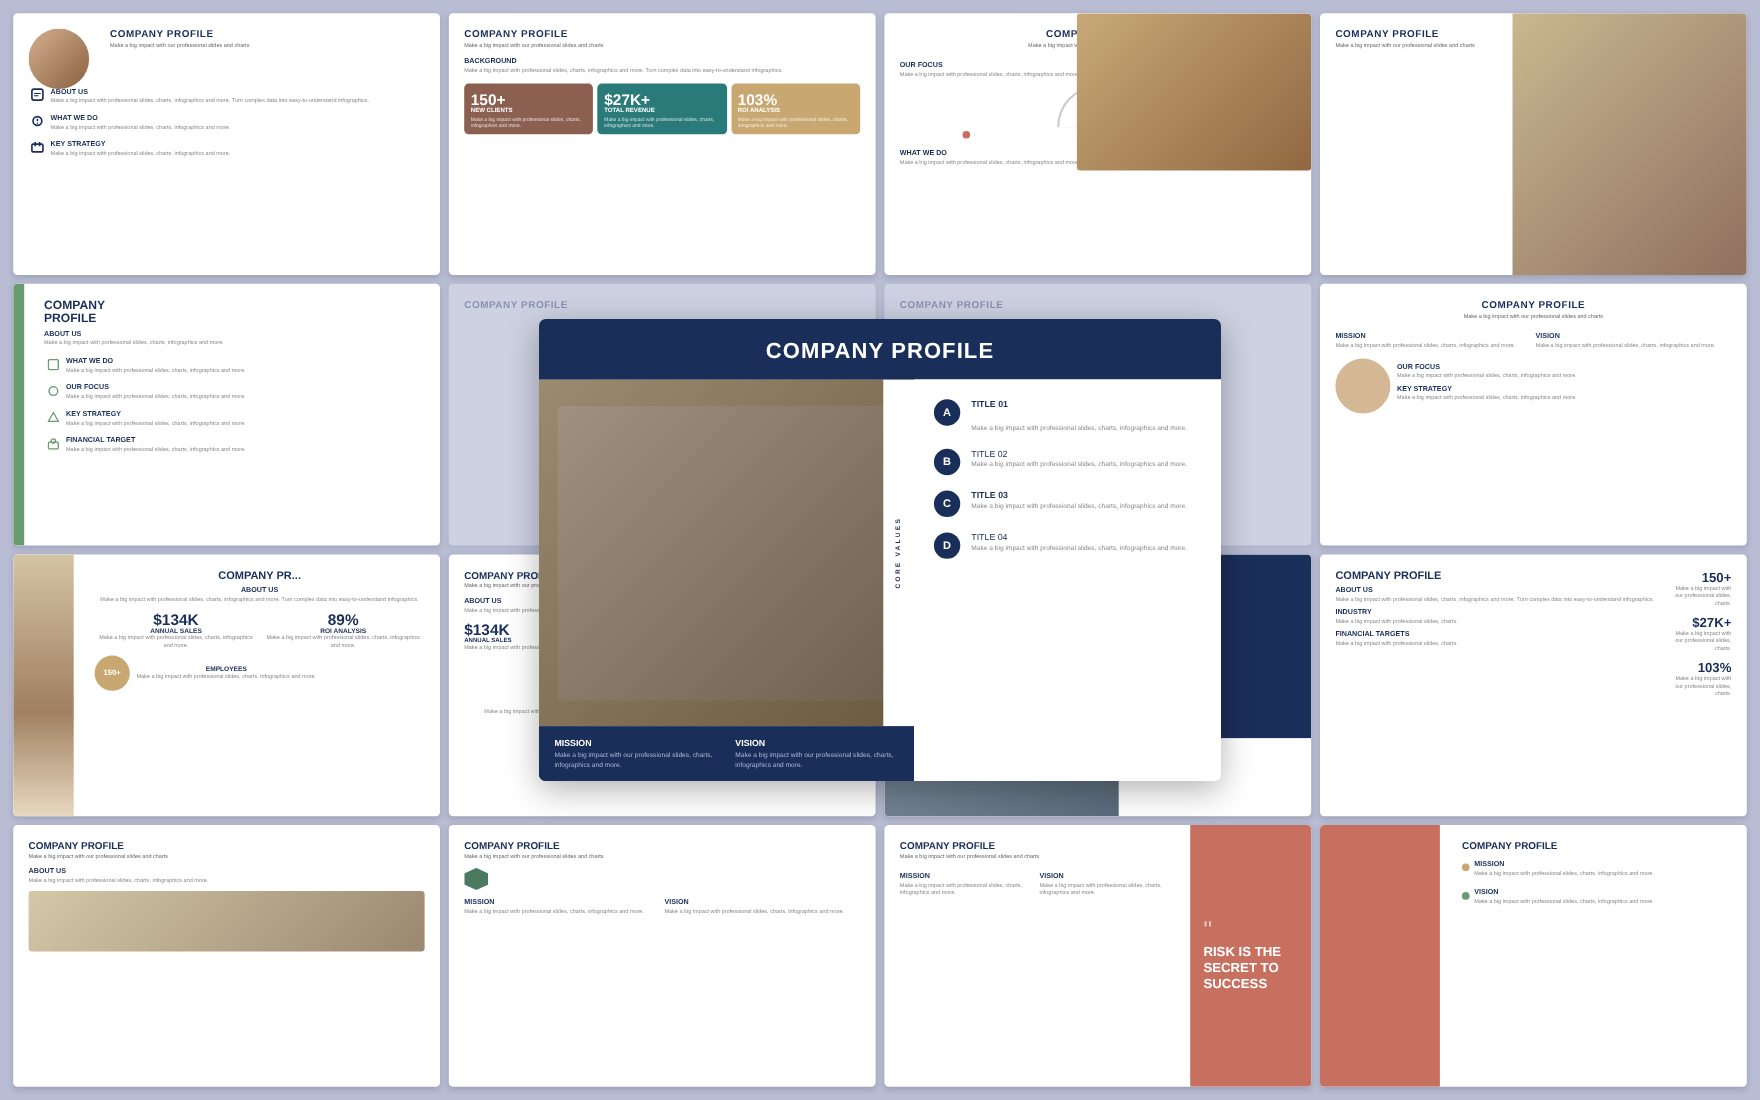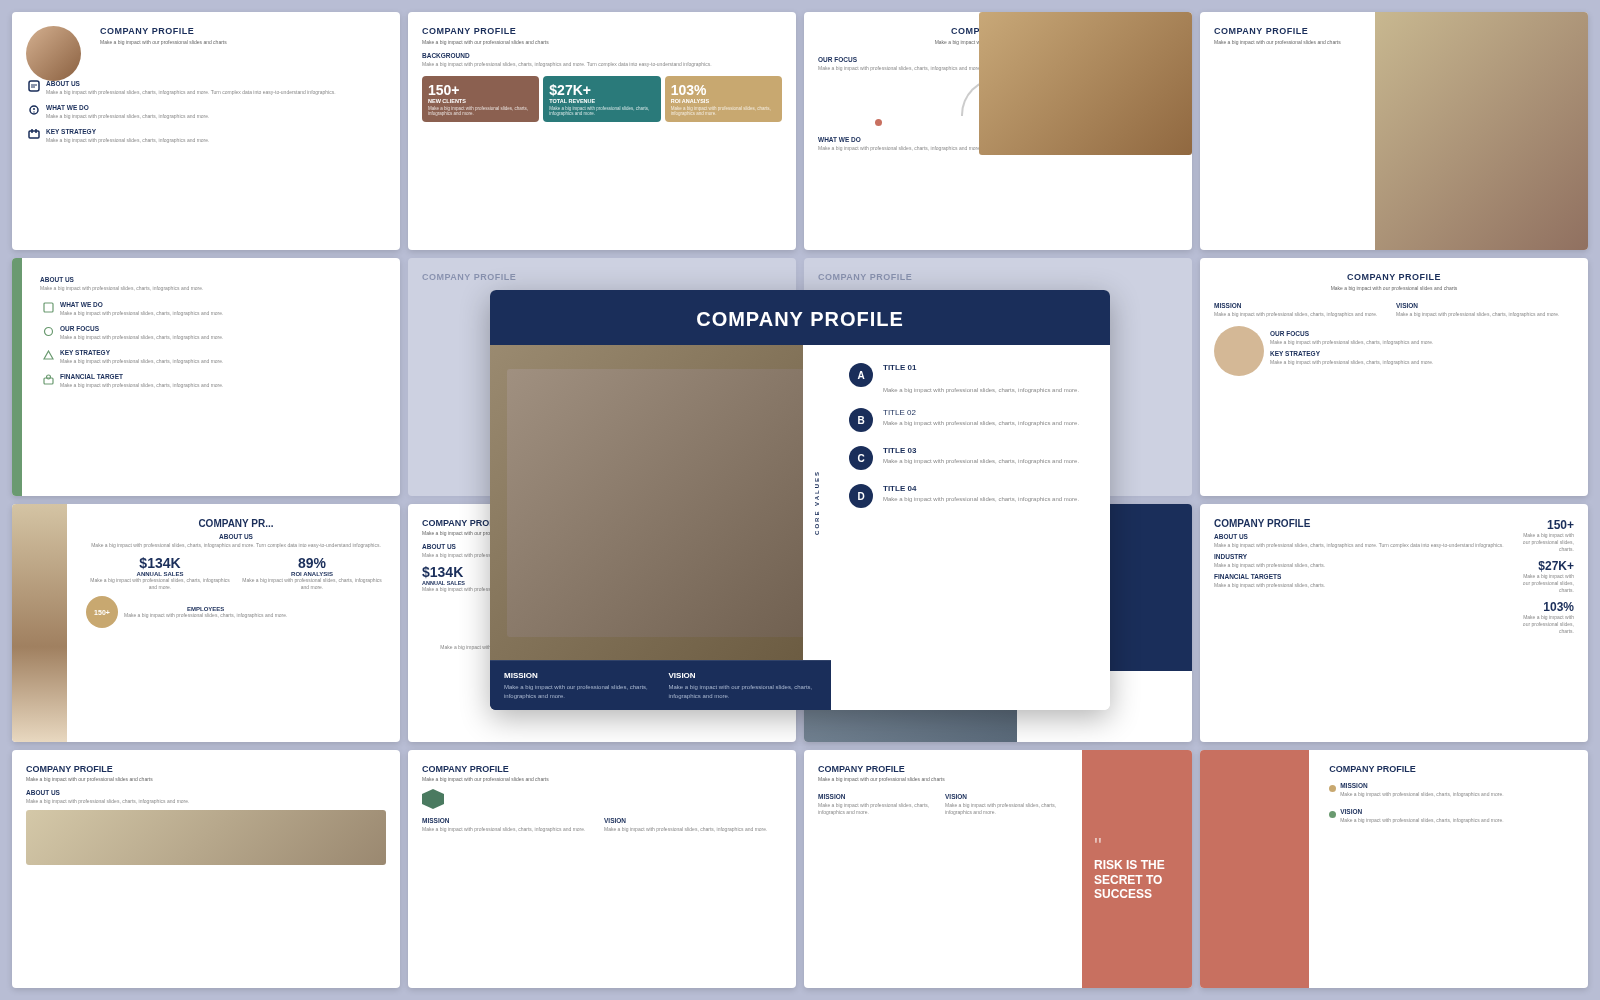--- a/index.html
+++ b/index.html
@@ -228,20 +228,21 @@
     <div style="position:absolute;right:0;top:0;width:55%;height:100%;background:linear-gradient(135deg,#c8b890,#907060);z-index:0;"></div>
     <div style="position:relative;z-index:1;">
       <div class="slide-title">COMPANY PROFILE</div>
       <div class="slide-subtitle" style="font-size:5px;">Make a big impact with our professional slides and charts</div>
     </div>
   </div>
 
   <div class="slide" style="position:relative;overflow:hidden;">
     <div style="position:absolute;left:0;top:0;width:10px;height:100%;background:#6a9a70;"></div>
     <div style="margin-left:14px;">
+      <div style="font-size:11px;font-weight:900;color:#1a2e5a;text-transform:uppercase;line-height:1.1;margin-bottom:4px;">COMPANY<br>PROFILE</div>
       <div class="section-label">ABOUT US</div>
       <div class="section-text">Make a big impact with professional slides, charts, infographics and more.</div>
       <div style="margin-top:5px;">
         <div class="icon-box">
           <div class="icon-sq">
               <svg width="11" height="11" viewBox="0 0 11 11">
                 <rect x="1" y="1" width="9" height="9" rx="1" fill="none" stroke="#6a9a70" stroke-width="1.2"></rect>
               </svg>
             </div>
           <div>
@@ -534,20 +535,20 @@
         <div style="display:flex;align-items:flex-start;gap:10px;">
           <div style="width:24px;height:24px;border-radius:50%;background:#1a2e5a;color:#fff;display:flex;align-items:center;justify-content:center;font-size:10px;font-weight:700;flex-shrink:0;">C</div>
           <div>
             <div style="font-size:8px;font-weight:700;color:#1a2e5a;margin-bottom:2px;">TITLE 03</div>
             <div style="font-size:6px;color:#888;line-height:1.4;">Make a big impact with professional slides, charts, infographics and more.</div>
           </div>
         </div>
         <div style="display:flex;align-items:flex-start;gap:10px;">
           <div style="width:24px;height:24px;border-radius:50%;background:#1a2e5a;color:#fff;display:flex;align-items:center;justify-content:center;font-size:10px;font-weight:700;flex-shrink:0;">D</div>
           <div>
-            <div style="font-size:8px;font-weight:700;color:#1a2e5a;margin-bottom:2px;">TITLE 04</div>
+            <div style="font-size:8px;font-weight:400;color:#1a2e5a;margin-bottom:2px;">TITLE 04</div>
             <div style="font-size:6px;color:#888;line-height:1.4;">Make a big impact with professional slides, charts, infographics and more.</div>
           </div>
         </div>
       </div>
     </div>
   </div>
 </div>
 
 </body></html>

